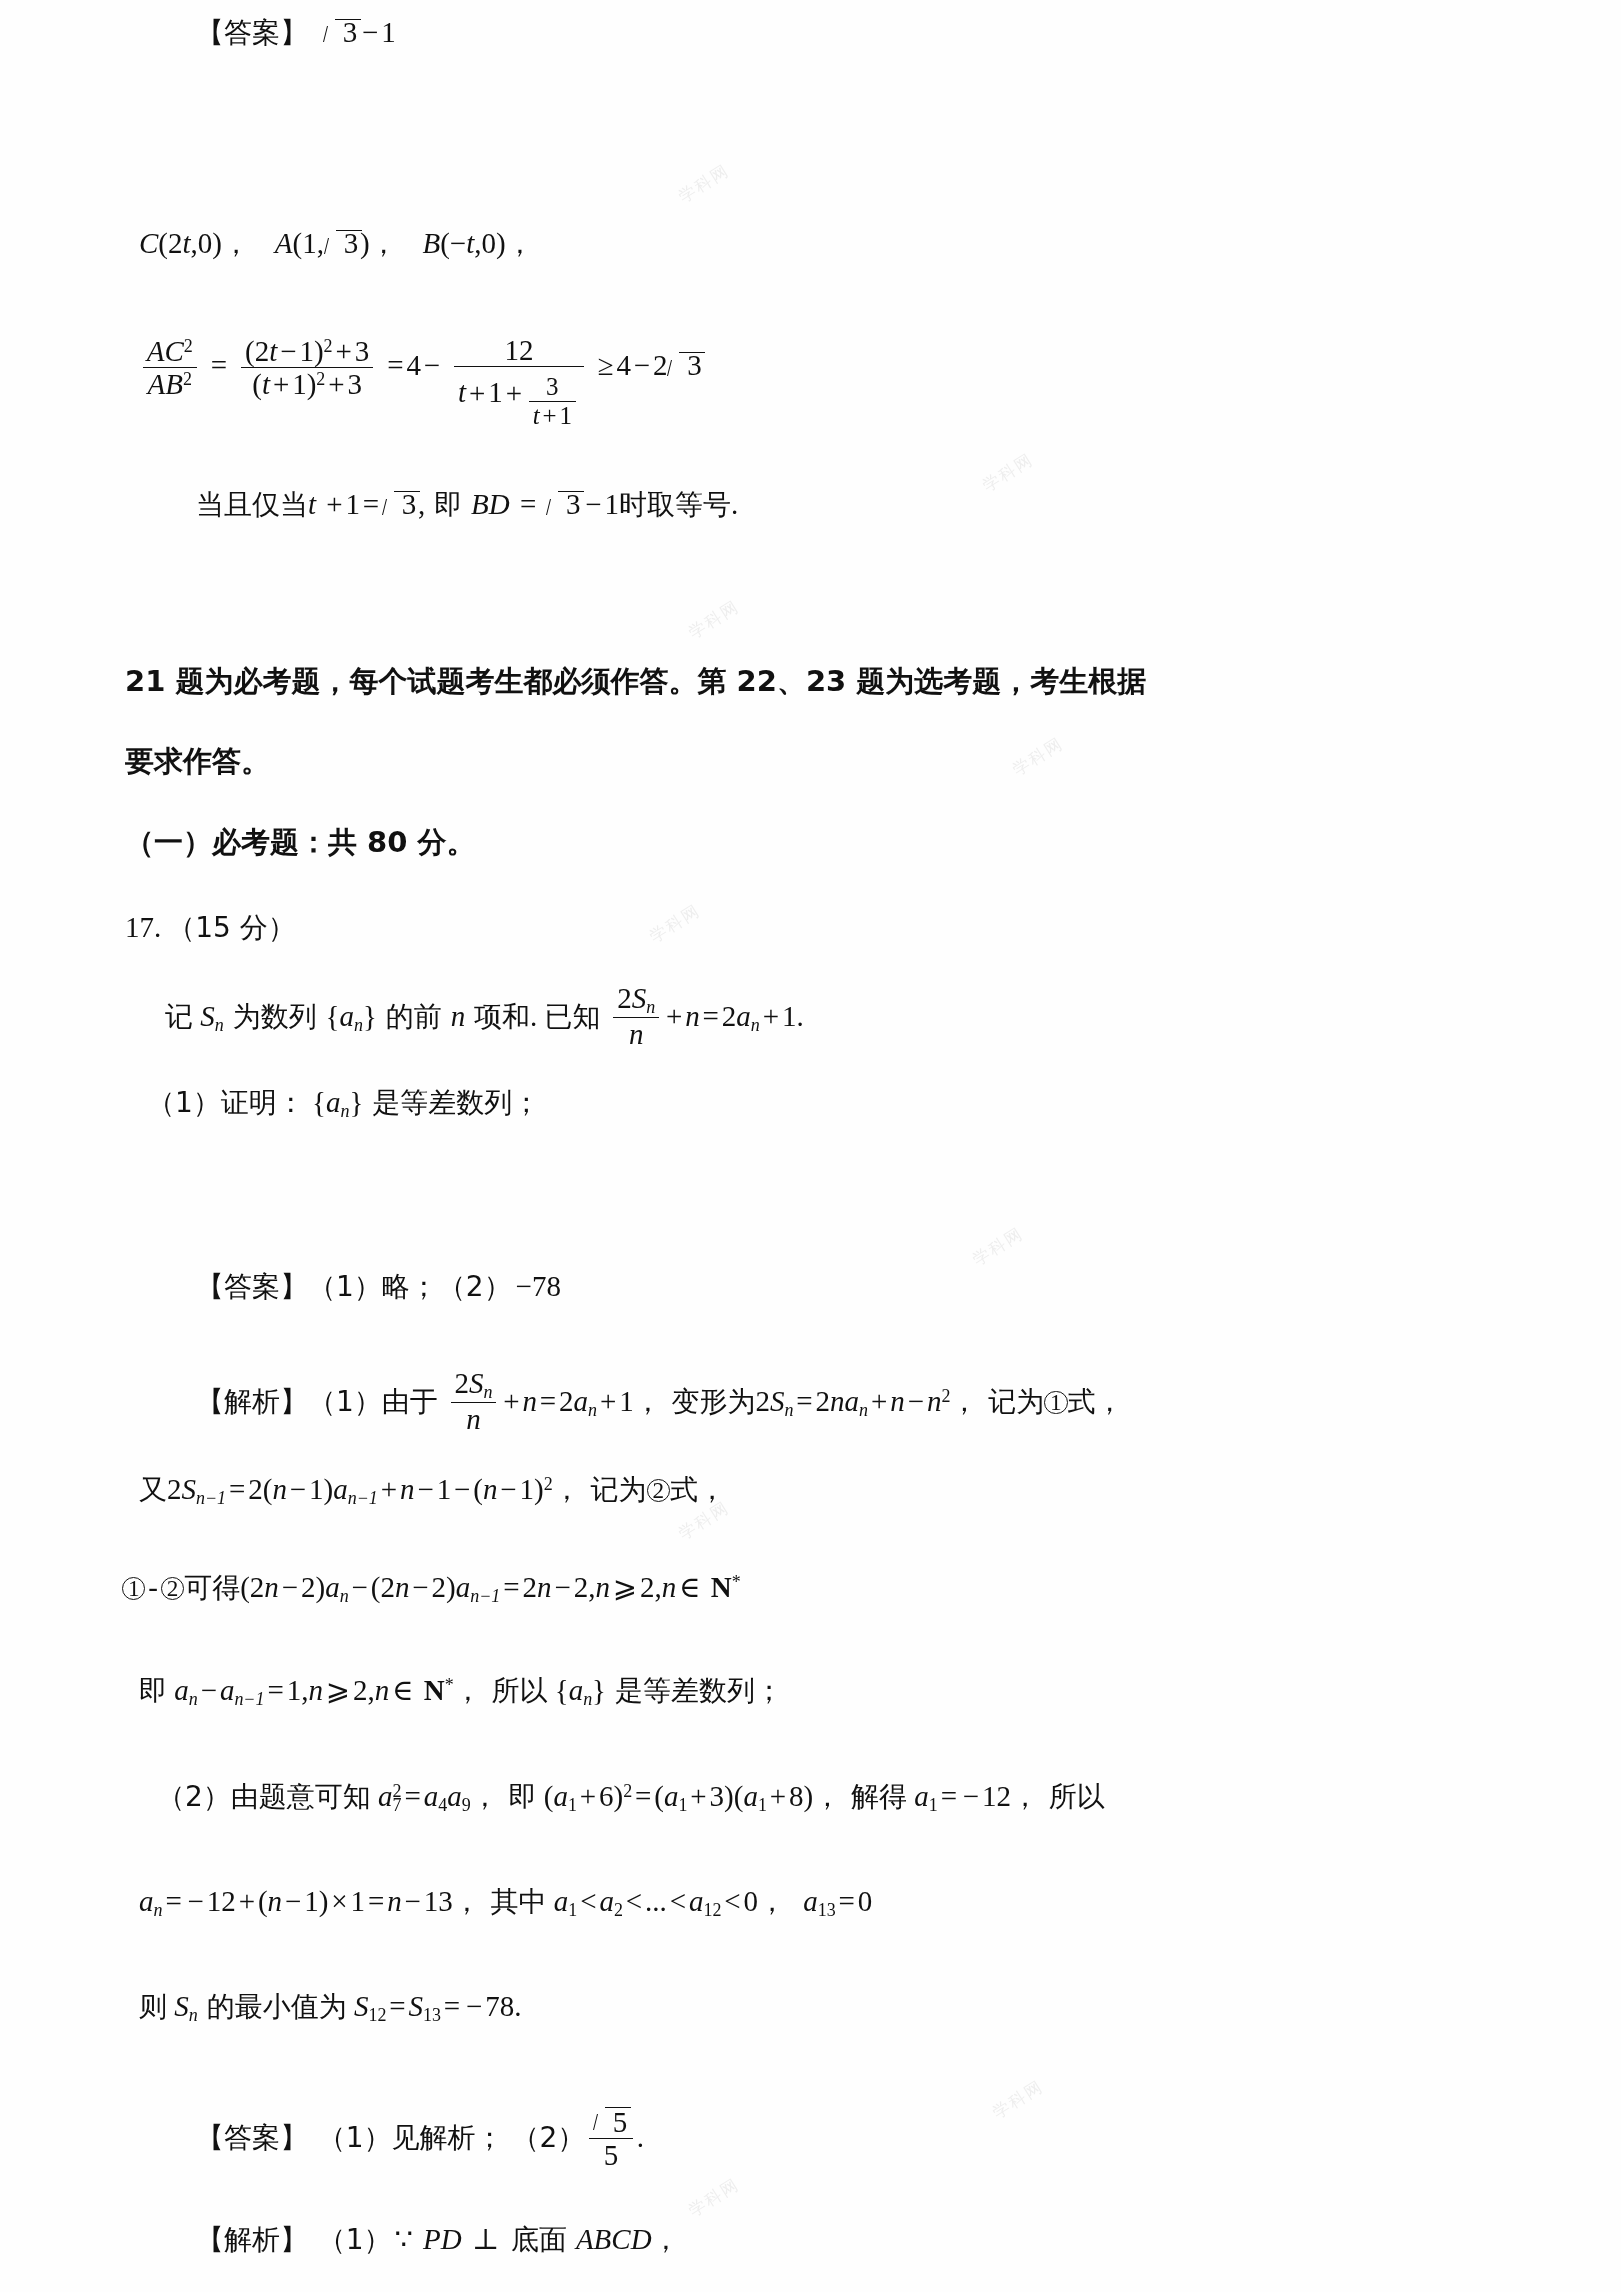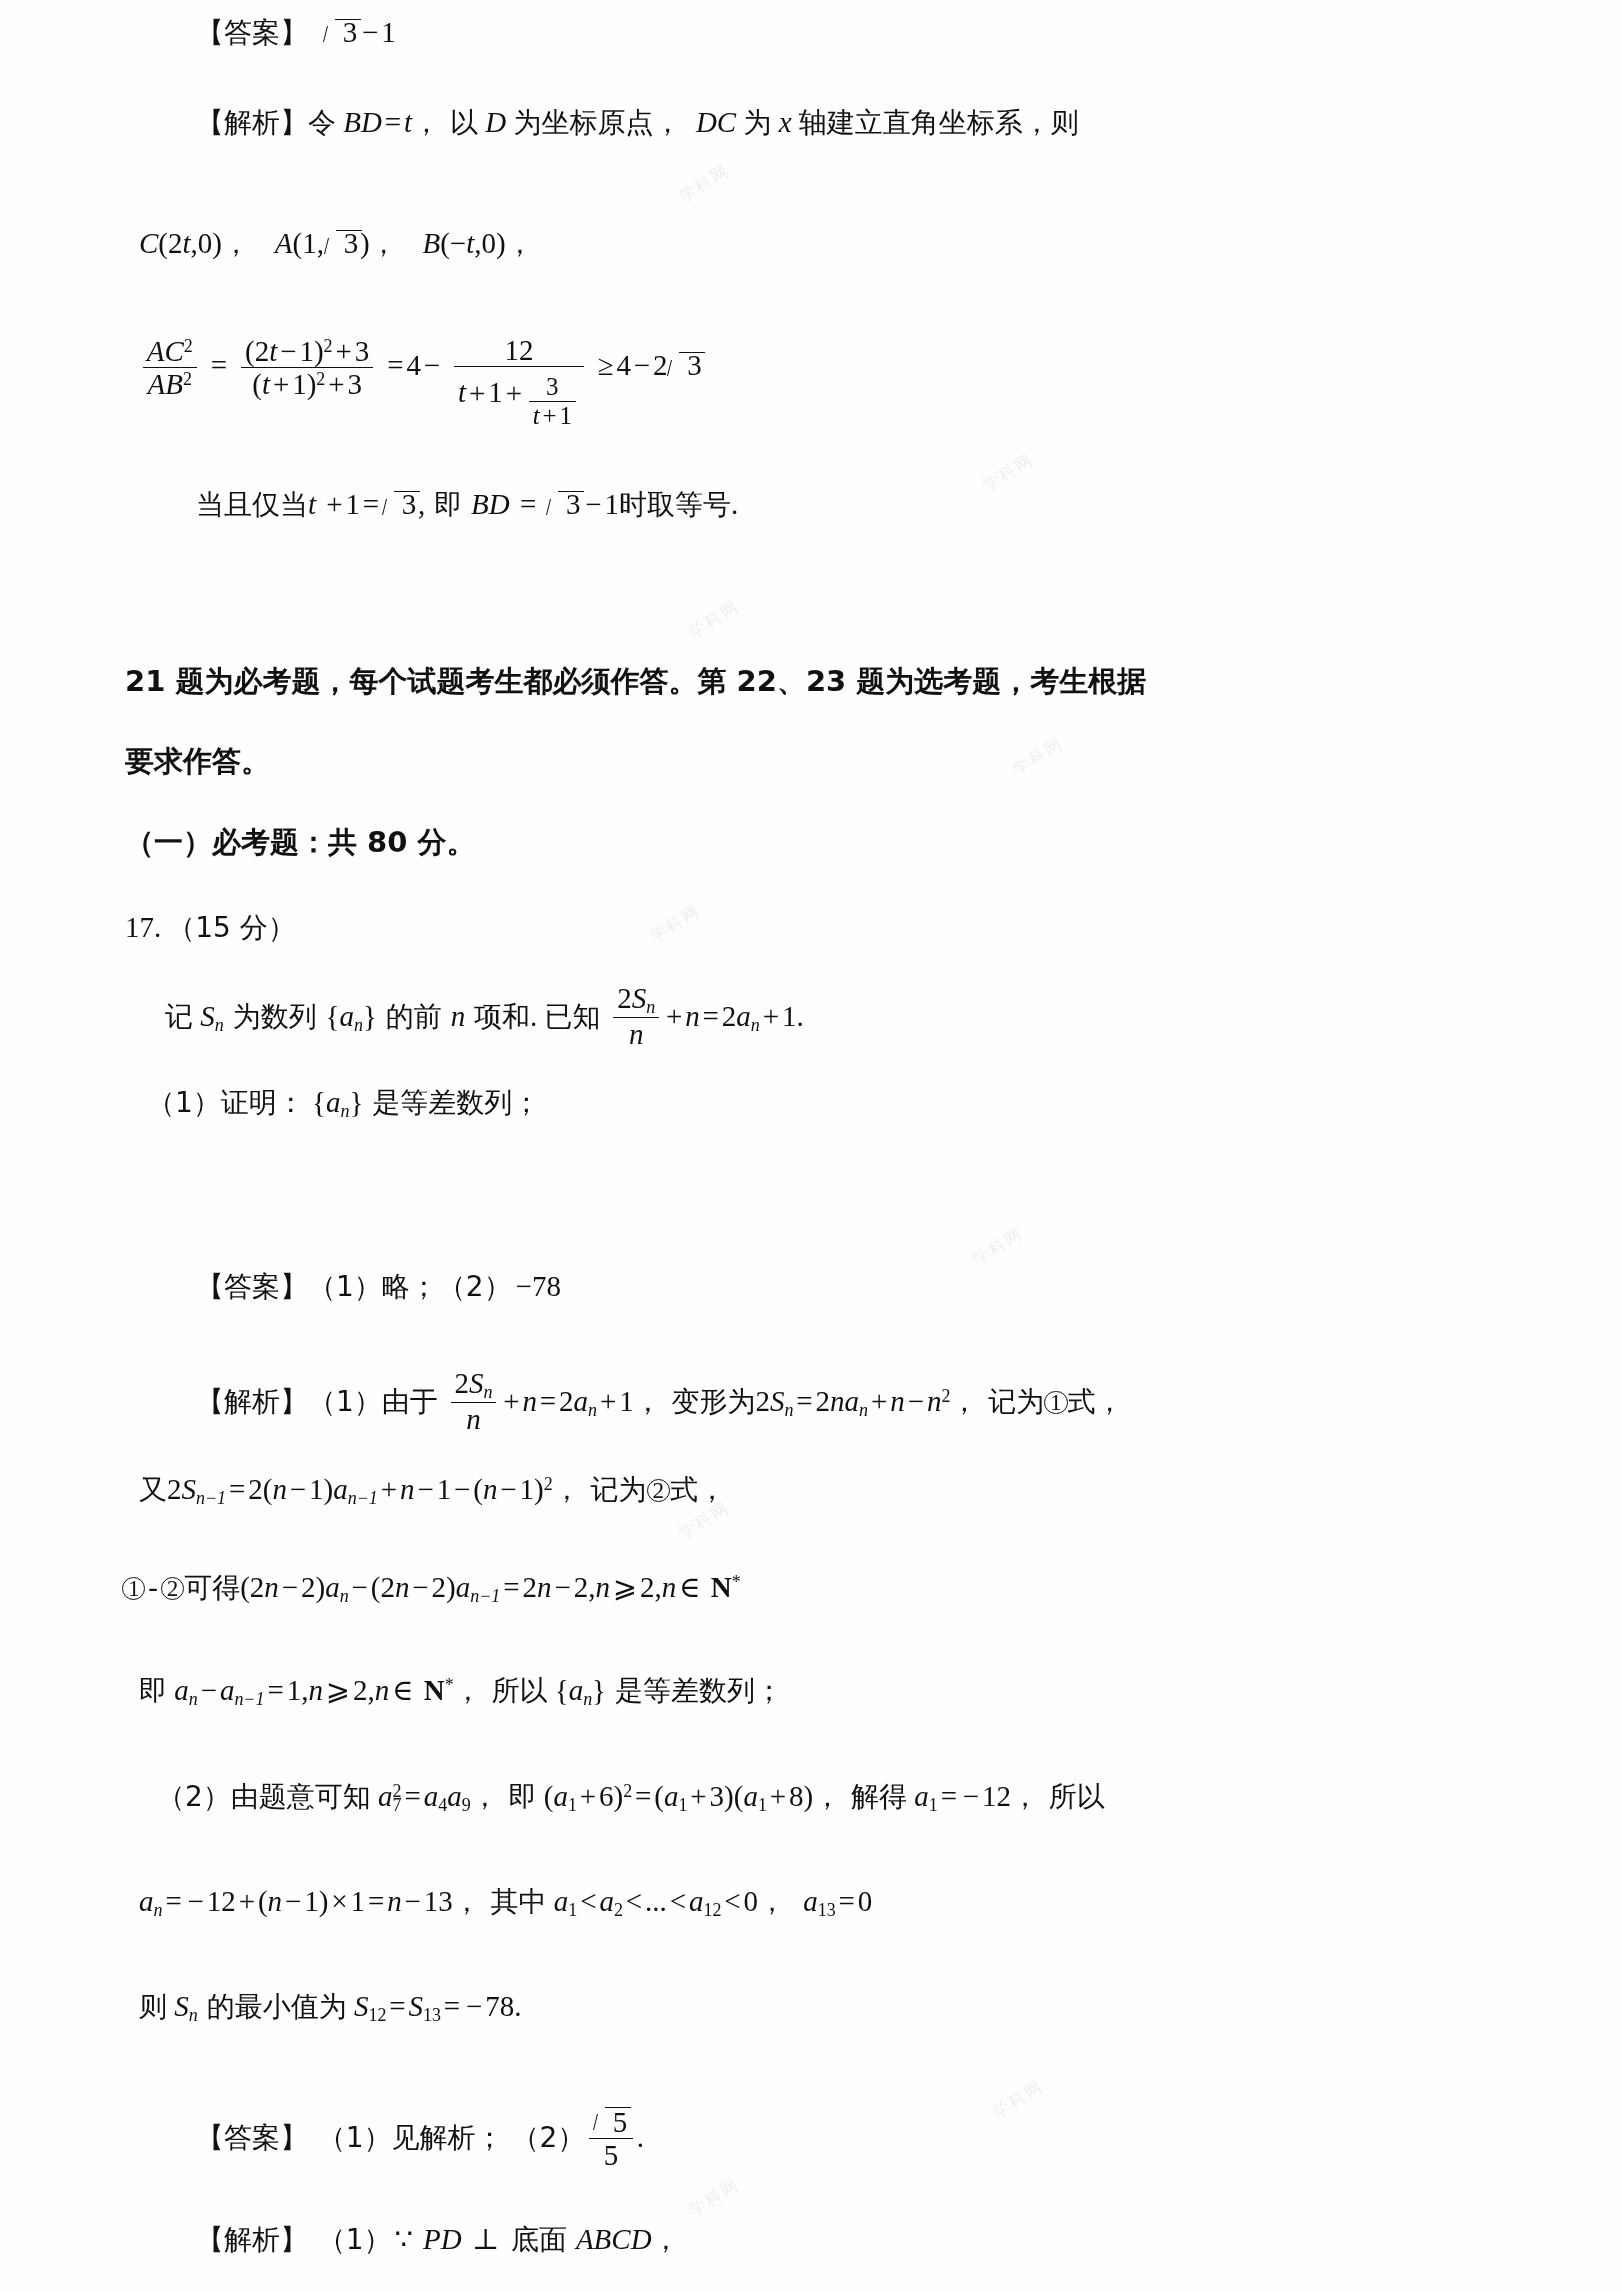--- a/index.html
+++ b/index.html
@@ -110,23 +110,20 @@
   <div class="wm" style="left:970px; top:1235px;">学科网</div>
   <div class="wm" style="left:676px; top:1509px;">学科网</div>
   <div class="wm" style="left:990px; top:2088px;">学科网</div>
   <div class="wm" style="left:686px; top:2186px;">学科网</div>
 
   <div class="line" style="left:196px; top:17.6px;">
     <span class="han">【答案】</span>
     <span class="mn" style="margin-left:7.8px;text-align:center;"><span class="sqrt"><span class="rad">3</span></span><span class="op">−</span>1</span>
   </div>
 
-  <div class="line" style="left:196px; top:108px;">
-    <span class="han">【解析】</span><span class="han">令</span><span class="mi"> BD</span><span class="op">=</span><span class="mi">t</span><span class="han cm">，</span><span class="han">以</span><span class="mi"> D </span><span class="han">为坐标原点，</span><span class="mi">&nbsp;&nbsp;DC </span><span class="han">为</span><span class="mi"> x </span><span class="han">轴建立直角坐标系，则</span>
-  </div>
 
   <div class="line" style="left:139px; top:201px;margin-top:28px;">
     <span class="mi">C</span><span class="mn">(2</span><span class="mi">t</span><span class="mn">,0)</span><span class="han cm">，</span>
     <span style="padding-left:7.8px;"></span><span class="mi">A</span><span class="mn">(1,</span><span class="sqrt"><span class="rad mn">3</span></span><span class="mn">)</span><span class="han cm">，</span>
     <span style="padding-left:7.8px;"></span><span class="mi">B</span><span class="mn">(−</span><span class="mi">t</span><span class="mn">,0)</span><span class="han">，</span>
   </div>
 
   <div class="line" style="left:139px; top:323px; font-size:29px;">
     <span class="frac" style="top:-0.02em;">
       <span class="num"><span class="mi">AC</span><sup class="mn">2</sup></span>

